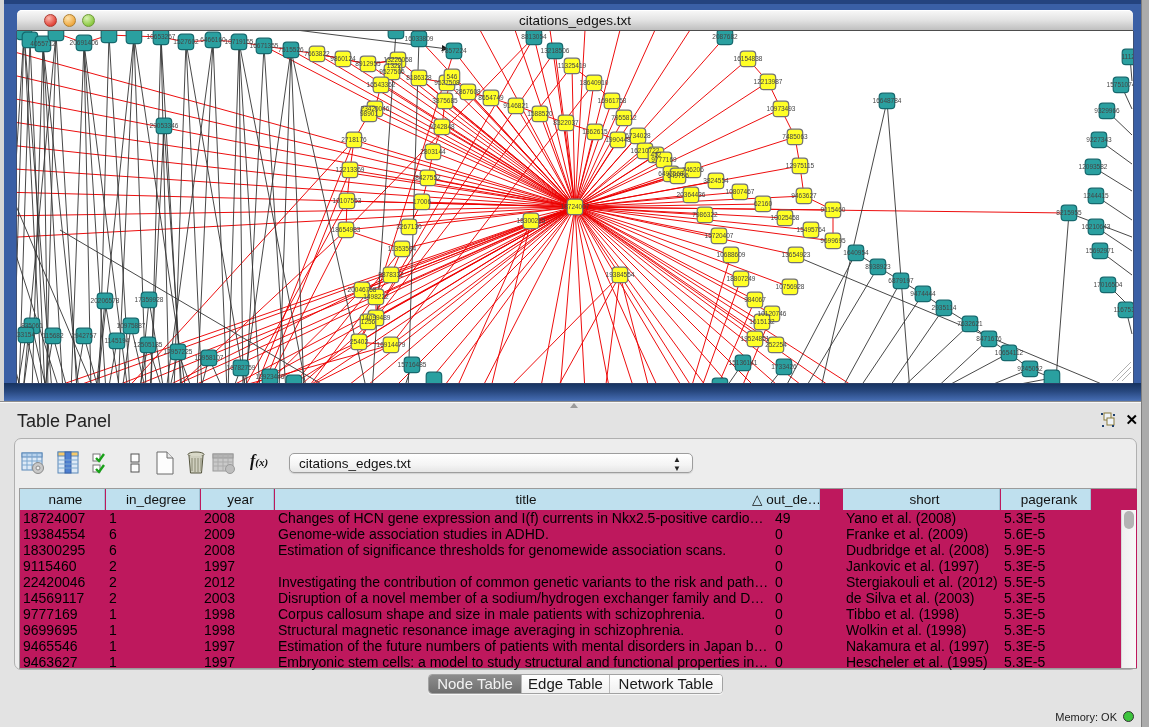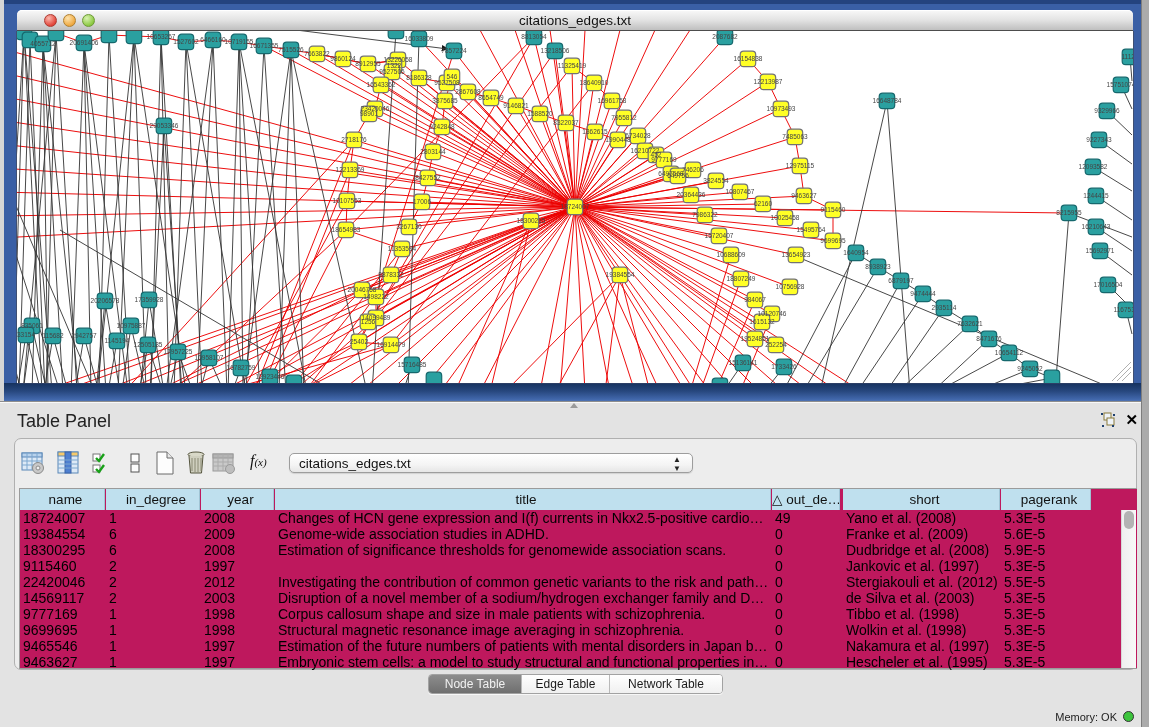--- a/index.html
+++ b/index.html
@@ -18,21 +18,21 @@
 #combo .ud{position:absolute;right:11px;top:1px;font-size:8px;color:#222;line-height:9px;text-align:center;letter-spacing:0}
 #tbl{position:absolute;left:4px;top:49px;width:1118px;height:181px;background:#be185d;border:1px solid #9b9b9b;border-right:none}
 #thead{position:absolute;left:0;top:0;width:1072px;height:21px}
 .hcell{position:absolute;top:0;height:21px;white-space:nowrap;overflow:hidden;background:#bfe0ee;border-right:1px solid #9fc4d4;font-size:13.5px;color:#111;text-align:center;line-height:21px;text-indent:7px}
 .trow{position:absolute;left:0;height:16px;width:1072px}
 #tbody{position:absolute;left:0;top:21px;width:1118px;height:160px;overflow:hidden}
 .cell{position:absolute;top:0;height:16px;font-size:14px;color:#000;line-height:16px;white-space:nowrap;overflow:hidden;text-overflow:ellipsis}
 #vsb{position:absolute;right:1px;top:21px;width:15px;height:158px;background:linear-gradient(90deg,#efefef,#f8f8f8);border-left:1px solid #d8d8d8}
 #vsb .thumb{position:absolute;left:2px;top:1px;width:10px;height:18px;border-radius:5px;background:#b3b3b3}
 #tabs{position:absolute;left:428px;top:272px;height:20px;border:1px solid #a2a2a2;border-radius:4px;background:#fff;display:flex;overflow:hidden;box-shadow:0 1px 0 rgba(255,255,255,.7)}
-#tabs .seg{font-size:12px;line-height:18px;text-align:center;color:#1a1a1a;background:linear-gradient(180deg,#ffffff,#f0f0f0);border-right:1px solid #b9b9b9}
+#tabs .seg{font-size:15px;line-height:18px;text-align:center;color:#1a1a1a;background:linear-gradient(180deg,#ffffff,#f0f0f0);border-right:1px solid #b9b9b9}
 #tabs .seg.sel{background:linear-gradient(180deg,#8d8d8d,#6f6f6f);color:#f2f2f2}
 #mem{position:absolute;right:32px;top:309px;font-size:11px;color:#222}
 #memdot{position:absolute;right:15px;top:309px;width:11px;height:11px;border-radius:50%;background:#3cc43c;border:1px solid #333}
 #rightstrip{position:absolute;right:0;top:0;width:8px;height:727px;background:#ababab;border-left:1px solid #7d7d7d}
 #float-ico{position:absolute;right:33px;top:10px;width:16px;height:16px}
 #close-ico{position:absolute;right:11px;top:9px;font-size:15px;font-weight:bold;color:#000;font-family:"Liberation Sans",sans-serif}
 .ticon{position:absolute;top:12px}
 </style></head><body>
 <div id="top">
  <div id="blue"></div>
@@ -715,29 +715,29 @@
         <ellipse cx="12" cy="3.5" rx="8" ry="2.5" fill="#d8d8c8" stroke="#55553f"></ellipse>
         <path d="M5 5l1.5 17h11L19 5" fill="#cfcfbf" stroke="#55553f"></path>
         <path d="M8 7v13M11 7v14M14 7v14M17 7v13" stroke="#8a8a75"></path>
       </svg>
 <svg class="ticon" style="left:197px" width="24" height="24" viewBox="0 0 24 24">
         <rect x="1" y="3" width="20" height="17" fill="#c9c9c9" stroke="#9a9a9a"></rect>
         <rect x="1" y="3" width="20" height="4" fill="#b5b5b5" stroke="#9a9a9a"></rect>
         <path d="M6 3v17M11 3v17M16 3v17M1 11h20M1 15h20" stroke="#ababab" fill="none"></path>
         <circle cx="18" cy="18" r="4.5" fill="#bdbdbd" stroke="#9a9a9a"></circle>
       </svg>
-<div class="ticon" style="left:235px;top:13px;position:absolute;font-family:'Liberation Serif',serif;font-style:italic;font-weight:normal;font-size:16px;color:#111">f<span style="font-size:11px">(x)</span></div>
+<div class="ticon" style="left:235px;top:13px;position:absolute;font-family:'Liberation Serif',serif;font-style:italic;font-weight:bold;font-size:16px;color:#111">f<span style="font-size:11px">(x)</span></div>
   <div id="combo">citations_edges.txt<div class="ud">▲<br>▼</div></div>
   <div id="tbl">
     <div id="thead">
           <div class="hcell" style="left:0px;width:85px">name</div>
           <div class="hcell" style="left:86px;width:94px">in_degree</div>
           <div class="hcell" style="left:181px;width:73px">year</div>
           <div class="hcell" style="left:255px;width:496px">title</div>
-          <div class="hcell" style="left:752px;width:68px;text-indent:0">△ out_de…</div>
+          <div class="hcell" style="left:732px;width:68px;text-indent:0">△ out_de…</div>
           <div class="hcell" style="left:823px;width:157px">short</div>
           <div class="hcell" style="left:981px;width:90px">pagerank</div>
         </div>
     <div id="tbody">
           <div class="trow" style="top:0px">
             <div class="cell" style="left:3px;width:80px">18724007</div>
             <div class="cell" style="left:89px;width:89px">1</div>
             <div class="cell" style="left:184px;width:68px">2008</div>
             <div class="cell" style="left:258px;width:491px">Changes of HCN gene expression and I(f) currents in Nkx2.5-positive cardiomyoc…</div>
             <div class="cell" style="left:755px;width:65px">49</div>

